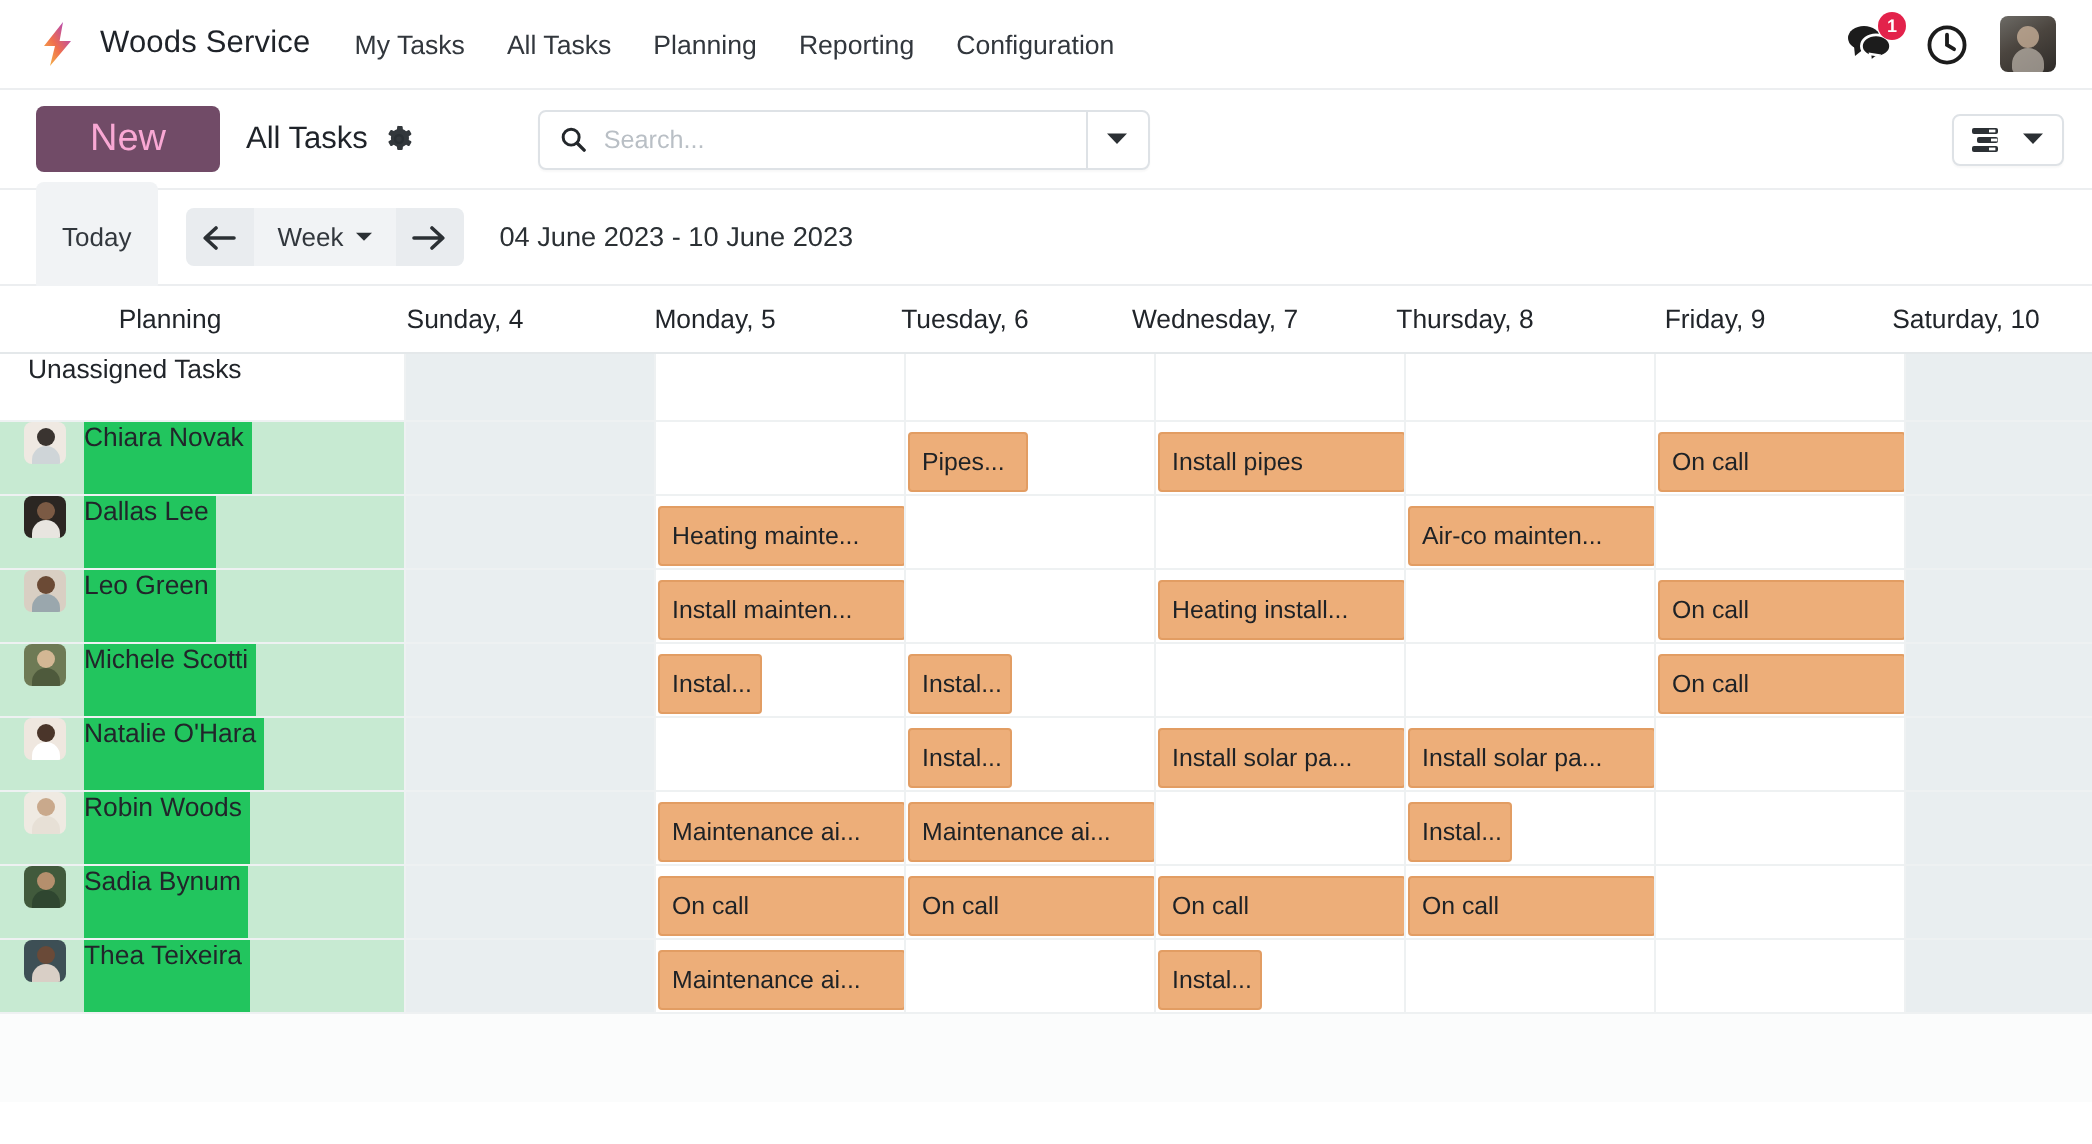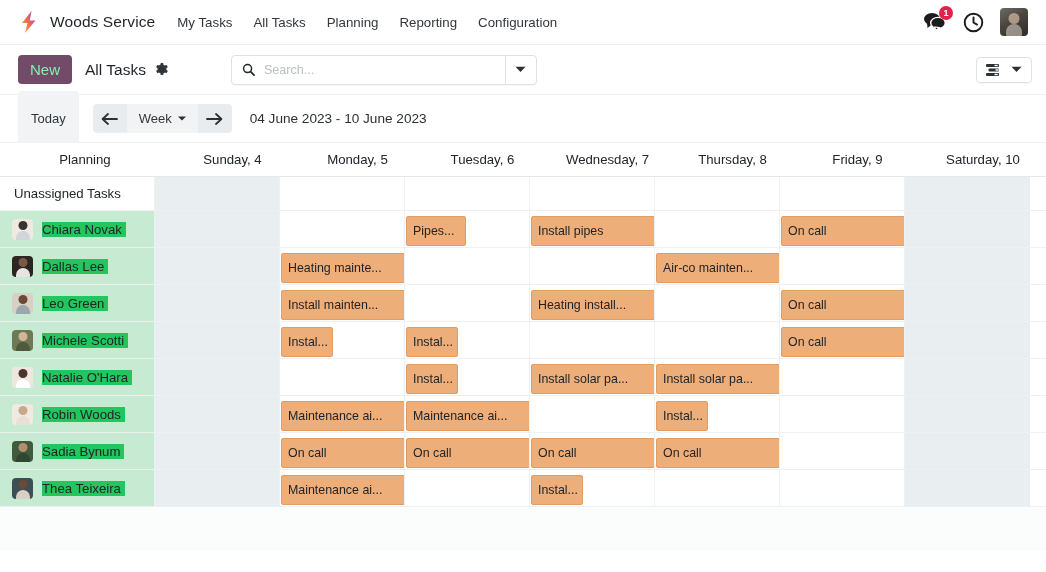--- a/index.html
+++ b/index.html
@@ -90,25 +90,25 @@
   .cp {
     height: 50px;
     display: flex;
     align-items: center;
     padding: 0 14px 0 18px;
     background: #fff;
     border-bottom: 1px solid #eceef0;
   }
   .btn-new {
     background: #714b67;
-    color: #86efac;
-    font-size: 15px;
+    color: #f9a8d4;
+    font-size: 19px;
     border: none;
     border-radius: 4px;
-    padding: 7px 12px;
+    padding: 7px 27px;
     cursor: pointer;
     line-height: 1;
   }
   .breadcrumb-title {
     font-size: 15.5px;
     color: #1f2329;
     margin-left: 13px;
   }
   .gear-btn {
     margin-left: 8px;
@@ -239,24 +239,23 @@
   .col-day   { width: 125px; }
   .col-day.last { width: 126px; }
 
   .row {
     display: flex;
     height: 37px;
     border-bottom: 1px solid #eef1f2;
   }
   .row.unassigned { height: 34px; }
   .rowlabel {
-    width: 154px;
+    width: 202px;
     flex: none;
     display: flex;
-    align-items: center;
     gap: 9px;
     padding-left: 12px;
     font-size: 13.2px;
     color: #21252a;
     background: #fff;
     position: relative;
     z-index: 2;
   }
   
   .rowlabel .green-band {

